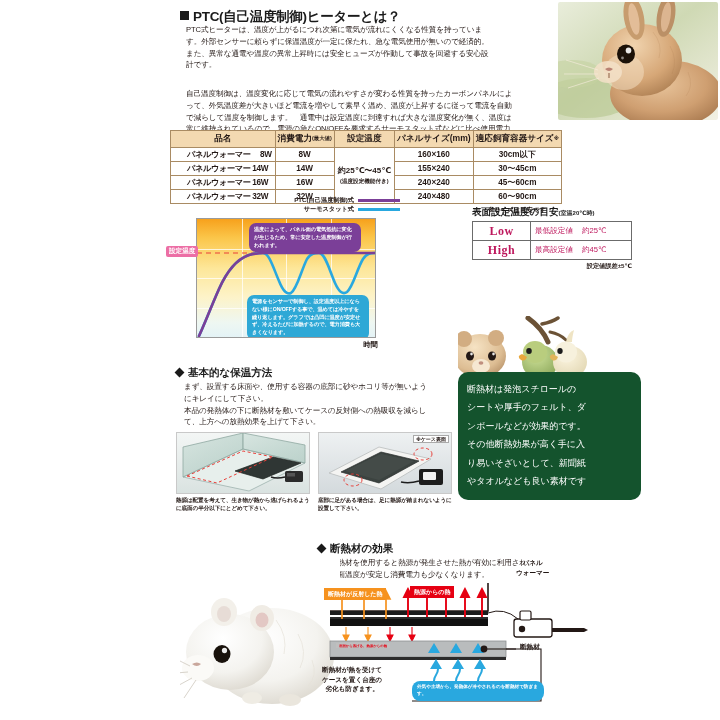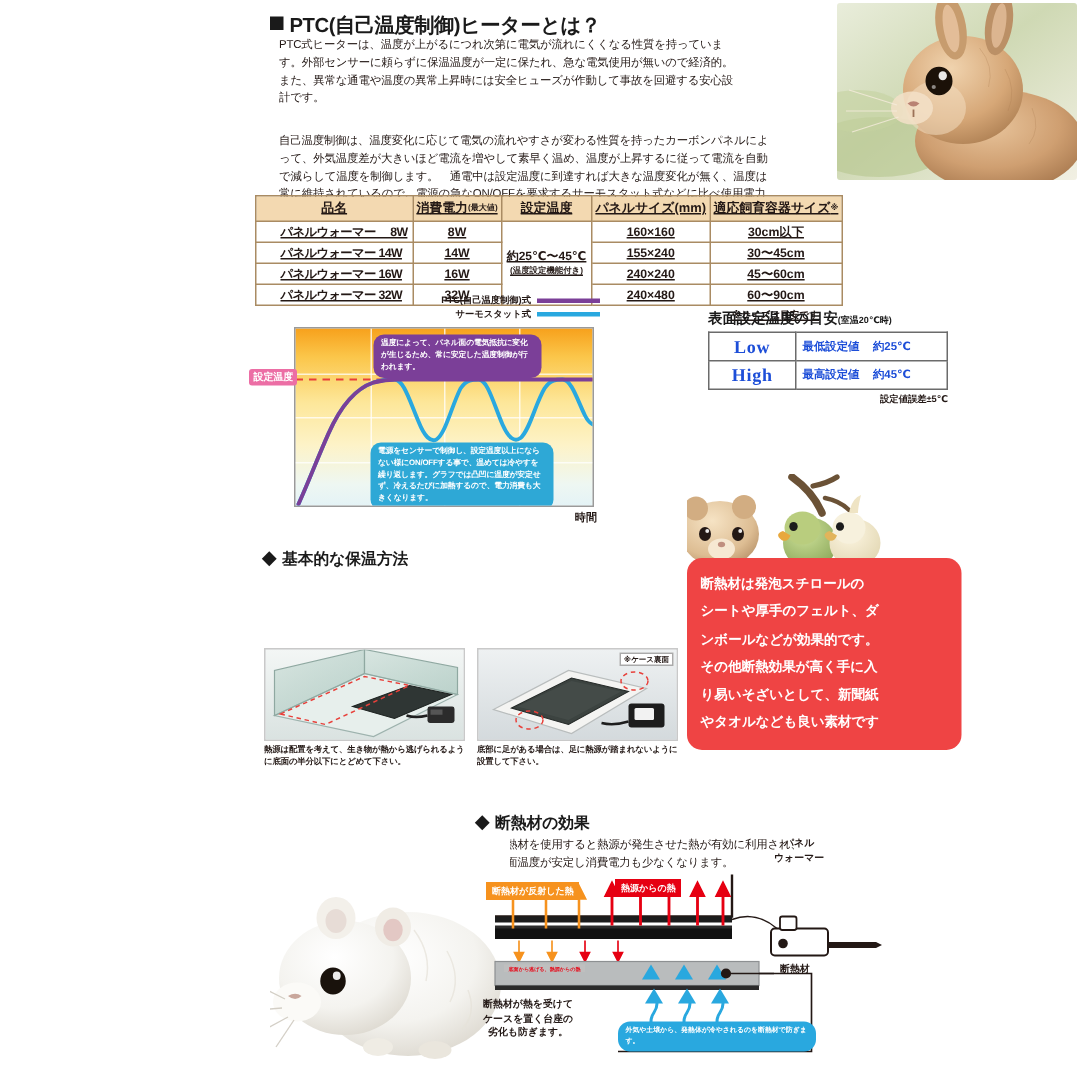--- a/index.html
+++ b/index.html
@@ -173,51 +173,51 @@
   }
   .surface-title .sub { font-size: 6px; font-weight: bold; }
   table.surface {
     border-collapse: collapse;
     width: 100%;
     margin-top: 2px;
   }
   table.surface td {
     border: 1px solid #6b6b6b;
     padding: 1.5px 4px;
-    color: #1d4ed8;
+    color: #be185d;
     white-space: nowrap;
   }
   table.surface td.lvl {
     font-family: "Liberation Serif", "DejaVu Serif", serif;
     font-weight: bold;
     font-size: 12px;
     text-align: center;
     letter-spacing: 0.5px;
     width: 58px;
   }
   table.surface td.desc {
     font-size: 7.6px;
-    font-weight: bold;
+    font-weight: normal;
   }
   table.surface td.desc .v { margin-left: 9px; }
   .surface-foot {
     font-size: 6.2px;
     font-weight: bold;
     text-align: right;
     margin-top: 2px;
     color: #231815;
   }
 
   
   .orange-panel {
-    background: #ef4444;
+    background: #14532d;
     border-radius: 10px;
     color: #ffffff;
     font-size: 9px;
-    font-weight: bold;
+    font-weight: normal;
     line-height: 2.05;
     padding: 8px 9px 9px 9px;
     letter-spacing: 0px;
   }
 
   
   .photo {
     border: 1px solid #c9c9c9;
     overflow: hidden;
     position: relative;
@@ -353,21 +353,21 @@
       </g>
 
       <g stroke="#a97a4f" stroke-width="0.6" opacity="0.3">
         <path d="M95 30 q10 12 6 26" fill="none"></path>
         <path d="M112 44 q8 14 2 28" fill="none"></path>
         <path d="M130 70 q6 14 -2 24" fill="none"></path>
       </g>
     </svg>
   </div>
 
-  <div class="abs" style="left:170px; top:130px; width:376px;text-decoration:underline;">
+  <div class="abs" style="left:170px; top:130px; width:376px;">
     <table class="spec">
       <thead>
         <tr>
           <th style="width:120px"><span>品名</span><span class="small"></span></th>
           <th style="width:68px"><span>消費電力</span><span class="small">(最大値)</span></th>
           <th style="width:70px"><span>設定温度</span><span class="small"></span></th>
           <th style="width:74px"><span>パネルサイズ(mm)</span><span class="small"></span></th>
           <th><span>適応飼育容器サイズ</span><span class="small">※</span></th>
         </tr>
       </thead>
@@ -409,21 +409,21 @@
     <div class="legend-row">
       <span>PTC(自己温度制御)式</span>
       <span class="legend-line" style="background:#7b3f98"></span>
     </div>
     <div class="legend-row">
       <span>サーモスタット式</span>
       <span class="legend-line" style="background:#29a8df"></span>
     </div>
   </div>
 
-  <div class="abs chart-wrap" style="left:196px; top:218px; width:200px; height:120px;">
+  <div class="abs chart-wrap" style="left:196px; top:218px; width:180px; height:120px;">
     <div class="chart-plot">
       <div class="grid-v" style="left:25%"></div>
       <div class="grid-v" style="left:50%"></div>
       <div class="grid-v" style="left:75%"></div>
       <div class="grid-h" style="top:25%"></div>
       <div class="grid-h" style="top:50%"></div>
       <div class="grid-h" style="top:75%"></div>
 
       <svg width="204" height="120" viewBox="0 0 204 120" style="position:absolute;left:0;top:0;">
 
@@ -516,20 +516,22 @@
     <div>シートや厚手のフェルト、ダ</div>
     <div>ンボールなどが効果的です。</div>
     <div>その他断熱効果が高く手に入</div>
     <div>り易いそざいとして、新聞紙</div>
     <div>やタオルなども良い素材です</div>
   </div>
 
   <div class="abs diamond-title" style="left:176px; top:366px;">
     <span class="dia"></span><span>基本的な保温方法</span>
   </div>
+  <div class="abs body-text" style="left:184px; top:381px; width:250px; white-space:pre-line;">まず、設置する床面や、使用する容器の底部に砂やホコリ等が無いようにキレイにして下さい。
+本品の発熱体の下に断熱材を敷いてケースの反対側への熱吸収を減らして、上方への放熱効果を上げて下さい。</div>
 
   <div class="abs" style="left:176px; top:432px; width:134px;">
     <div class="photo" style="height:62px;">
       <svg width="134" height="62" viewBox="0 0 134 62">
         <defs>
           <linearGradient id="gl1" x1="0" y1="0" x2="0" y2="1">
             <stop offset="0%" stop-color="#f3f6f5"></stop>
             <stop offset="100%" stop-color="#d9e2e0"></stop>
           </linearGradient>
           <linearGradient id="glass1" x1="0" y1="0" x2="1" y2="1">

